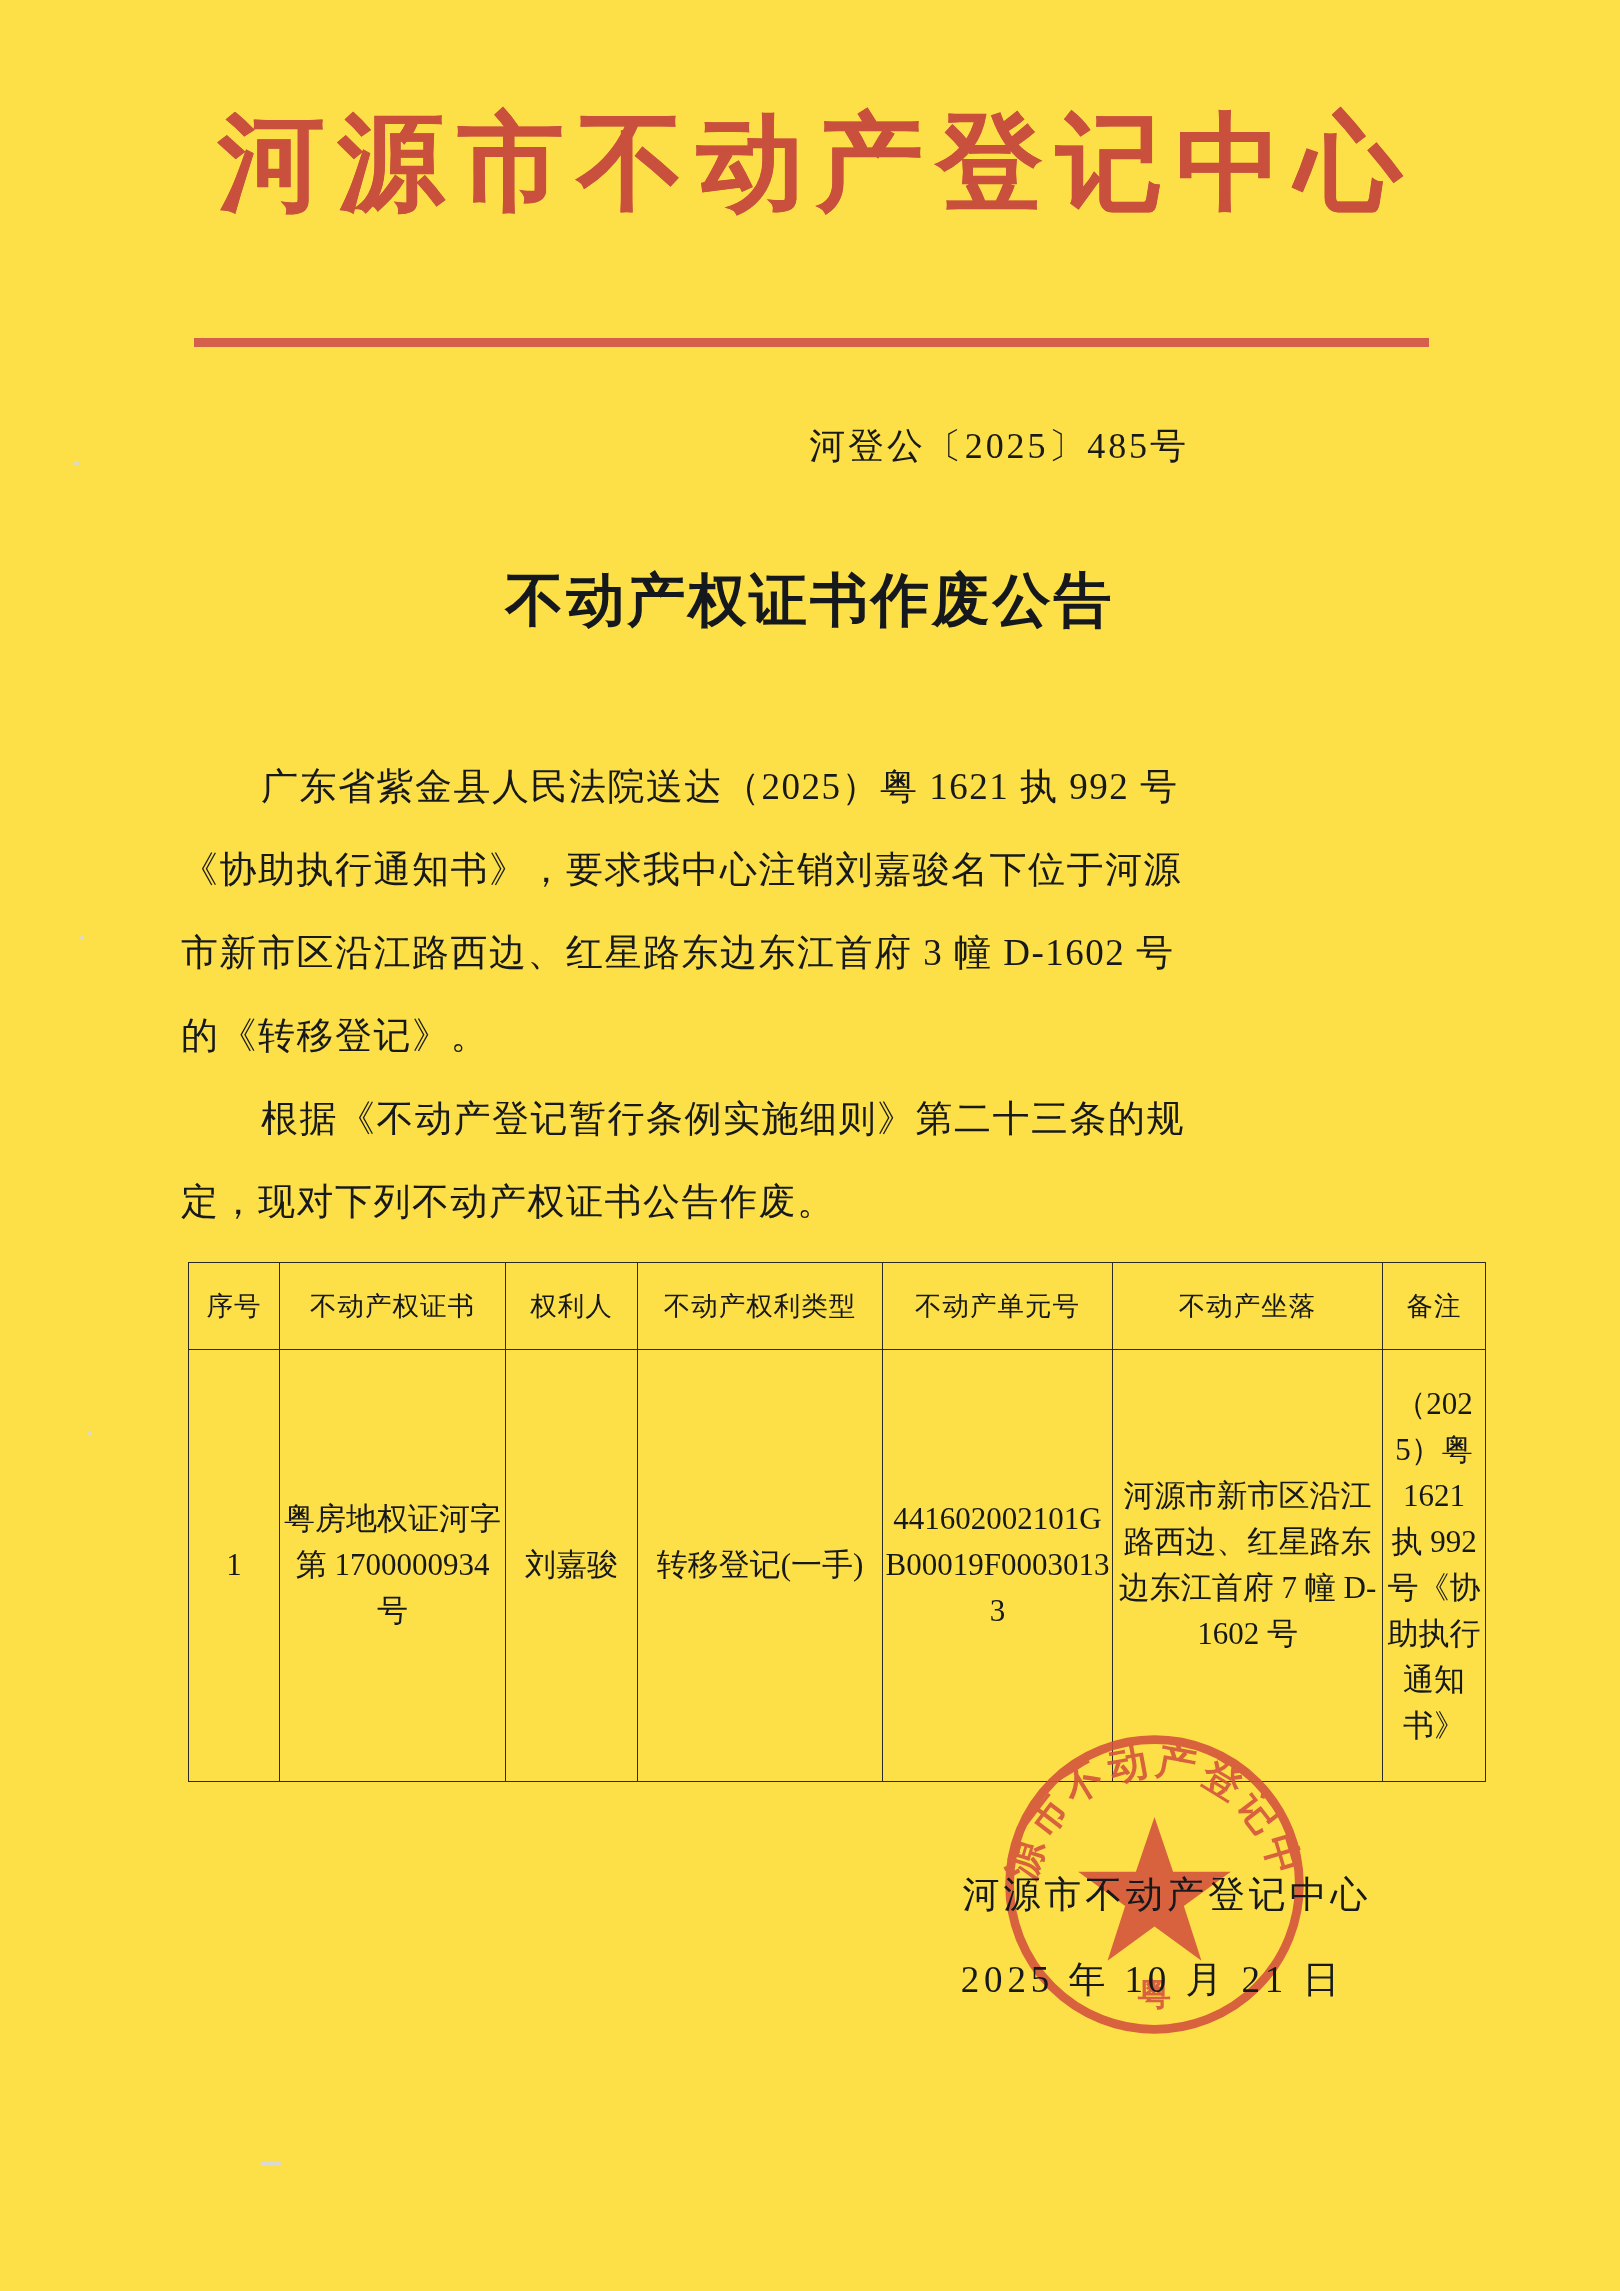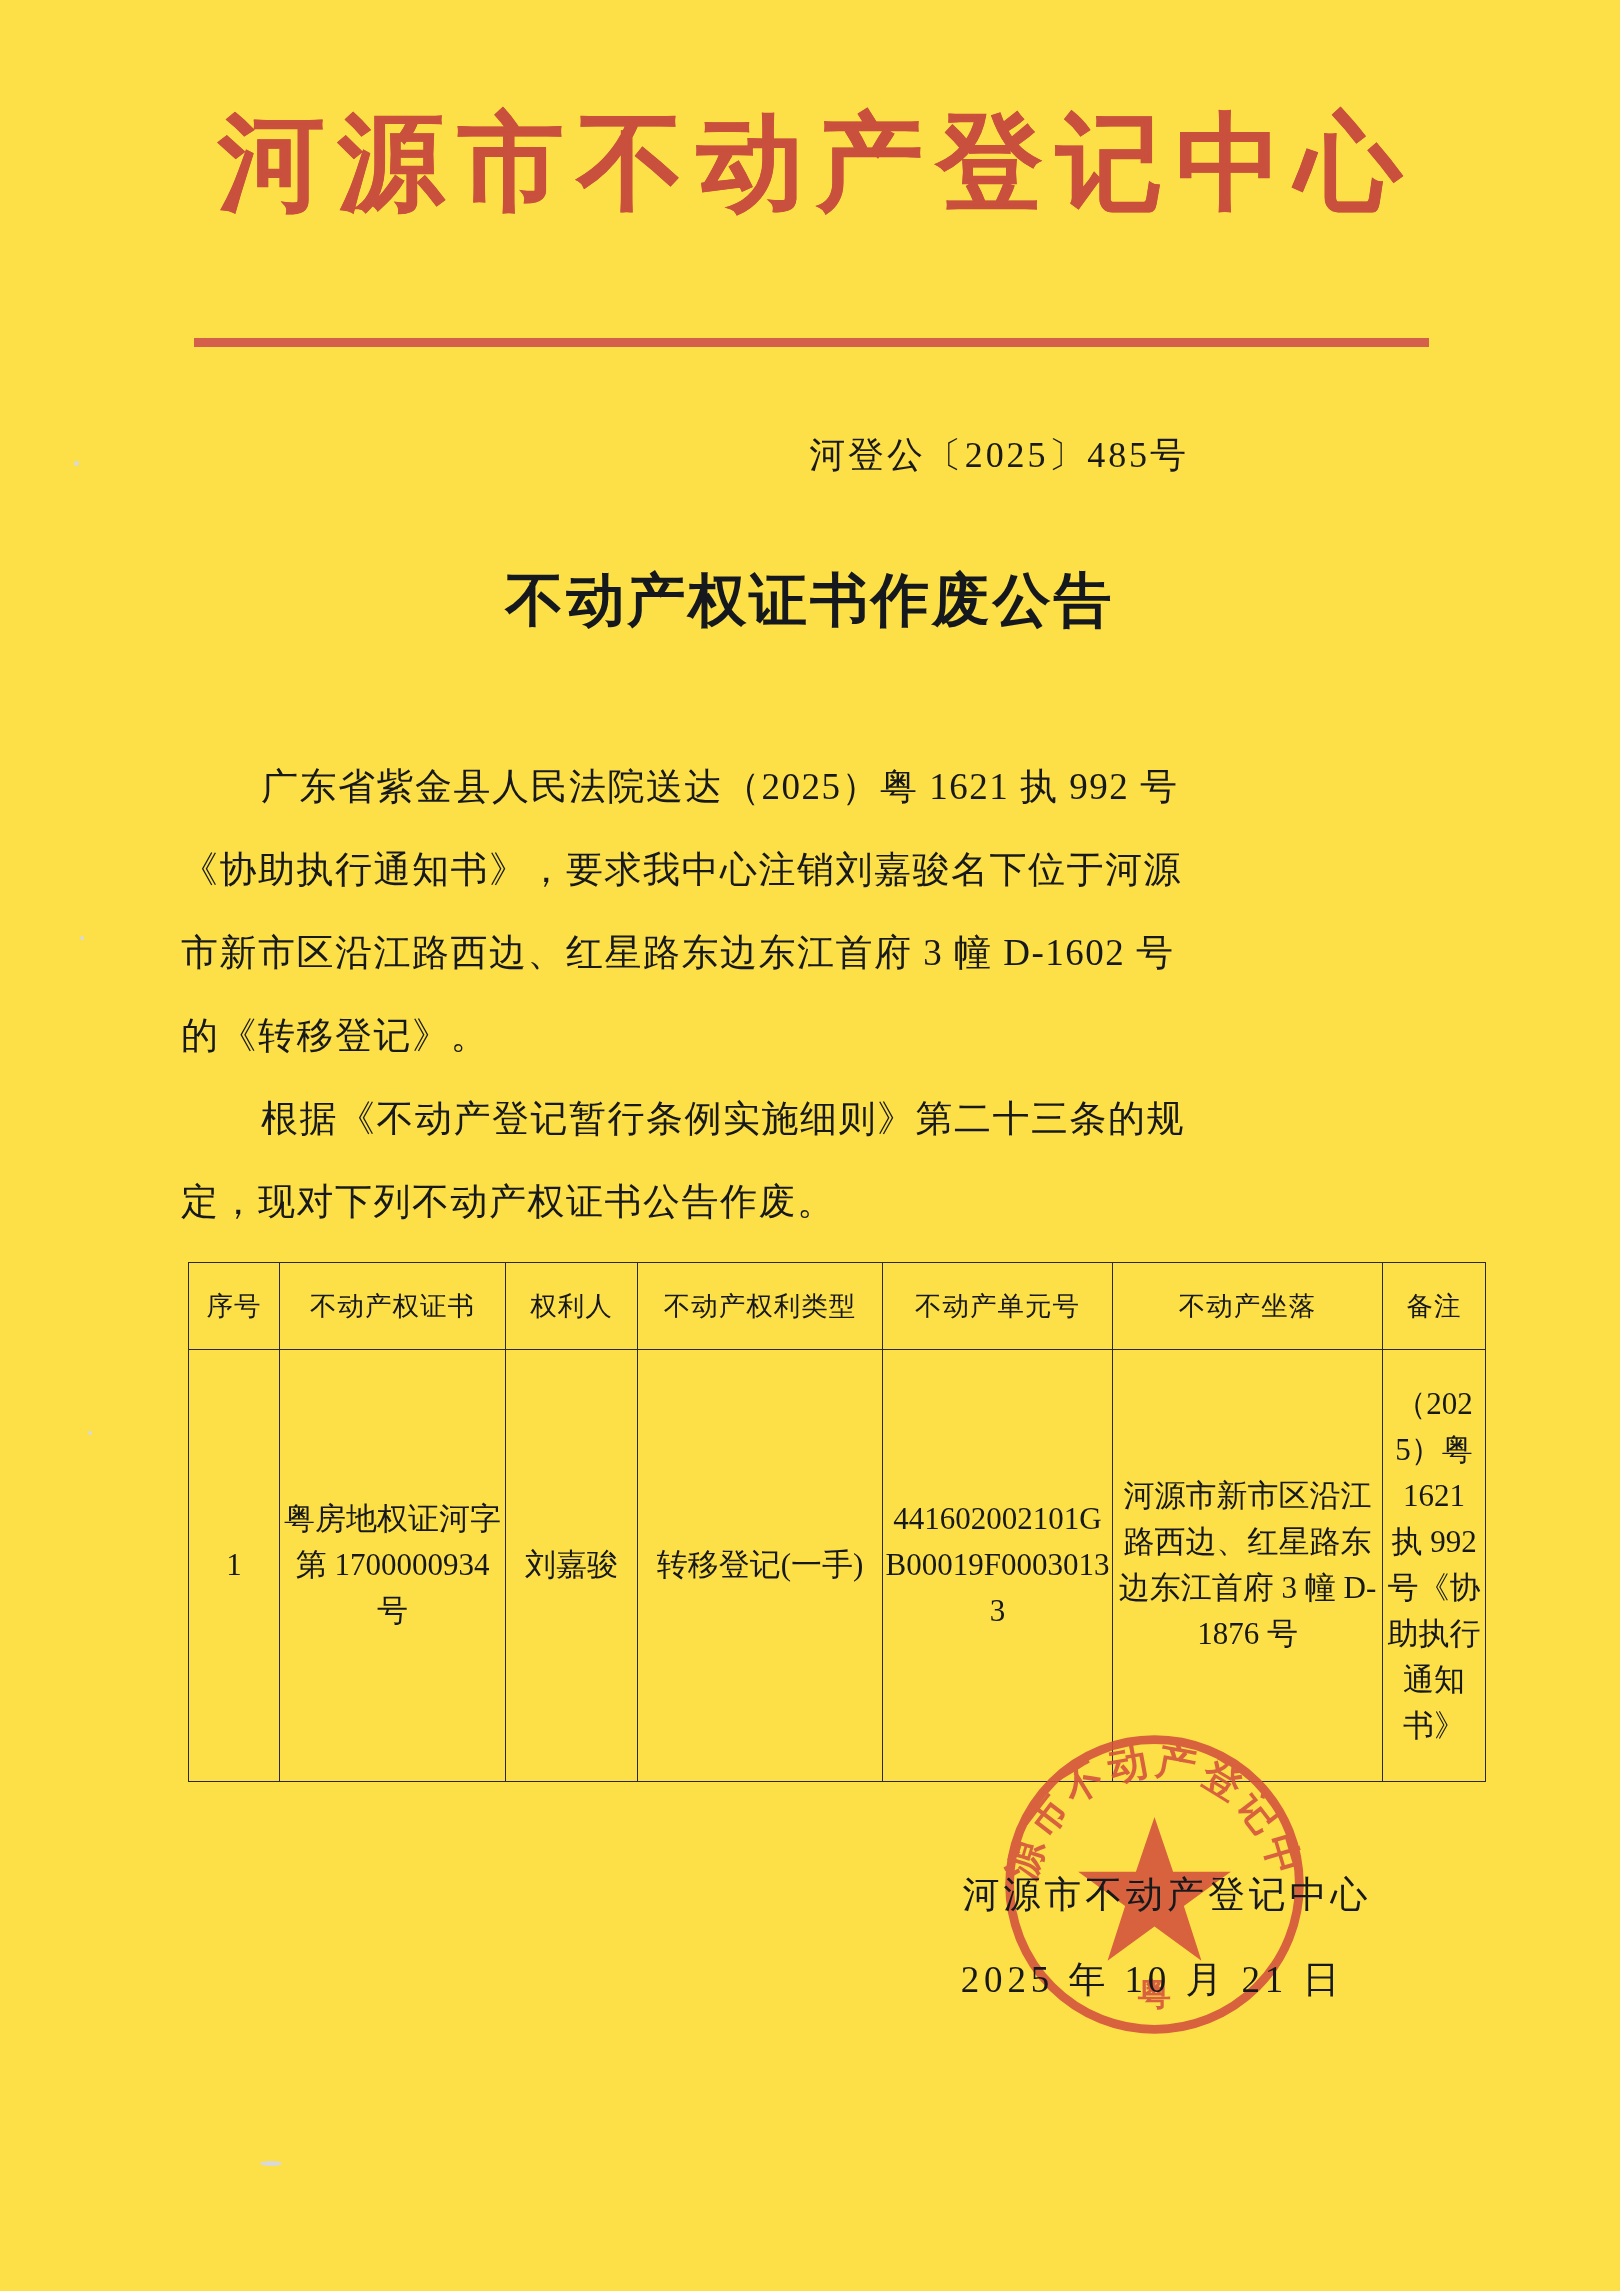--- a/index.html
+++ b/index.html
@@ -43,21 +43,21 @@
     left: 194px;
     top: 338px;
     width: 1235px;
     height: 8.8px;
     background: #d4604c;
   }
   
   .doc-number {
     position: absolute;
     left: 0;
-    top: 431px;
+    top: 422px;
     width: 1620px;
     text-align: center;
     padding-right: 34px;
     box-sizing: border-box;
     font-size: 36px;
     letter-spacing: 2.9px;
     color: #1a1a1a;
   }
   .doc-number .num-inner { padding-left: 412px; }
   
@@ -220,21 +220,21 @@
           <th class="c-remark">备注</th>
         </tr>
       </thead>
       <tbody>
         <tr>
           <td class="c-seq">1</td>
           <td class="c-cert">粤房地权证河字第 1700000934 号</td>
           <td class="c-owner">刘嘉骏</td>
           <td class="c-type">转移登记(一手)</td>
           <td class="c-unit">441602002101GB00019F00030133</td>
-          <td class="c-locate">河源市新市区沿江路西边、红星路东边东江首府 3 幢 D-1876 号</td>
+          <td class="c-locate">河源市新市区沿江路西边、红星路东边东江首府 7 幢 D-1602 号</td>
           <td class="c-remark">（2025）粤 1621 执 992 号《协助执行通知书》</td>
         </tr>
       </tbody>
     </table>
   </div>
 
   <div class="seal">
     <svg viewBox="0 0 330 330" xmlns="http://www.w3.org/2000/svg">
       <defs>
         <path id="arcpath" d="M 42 176 A 123 123 0 0 1 288 176" fill="none"></path>

